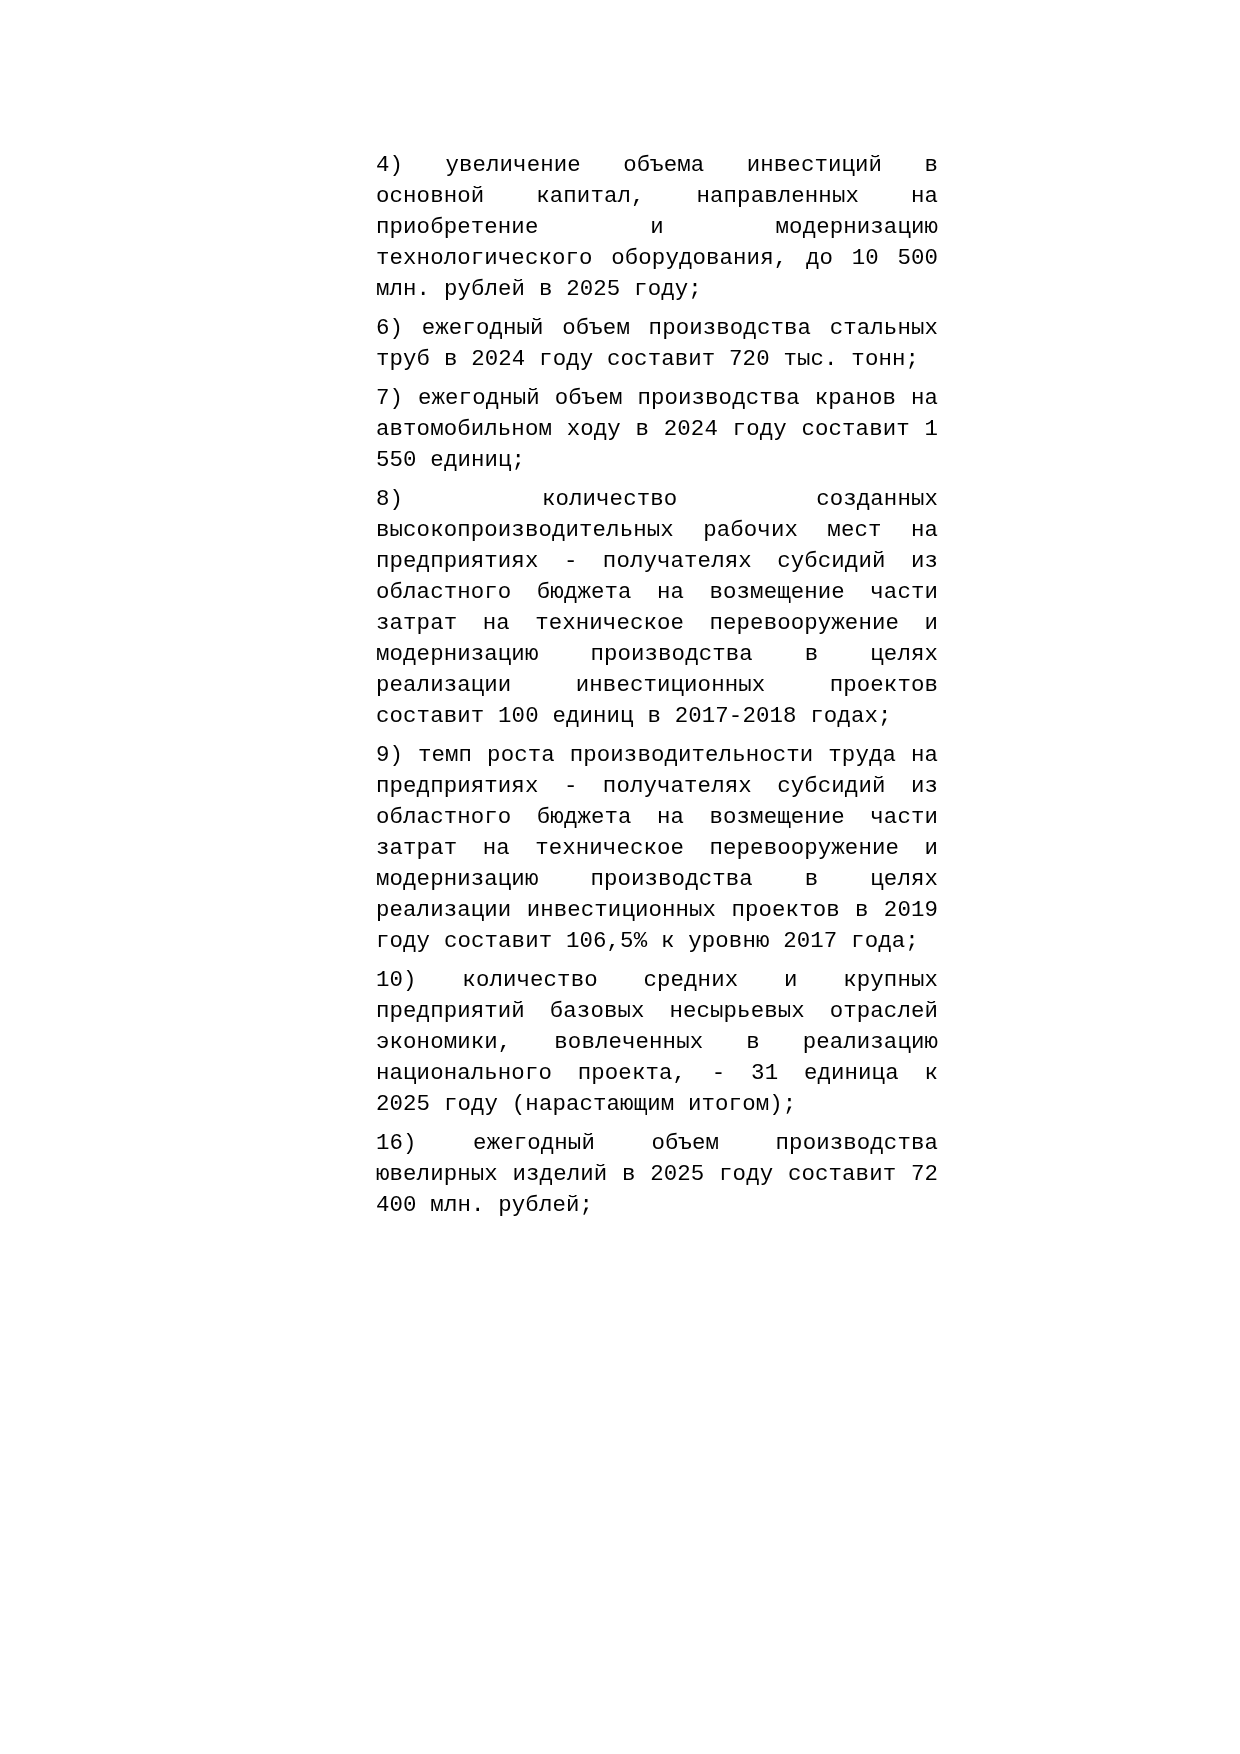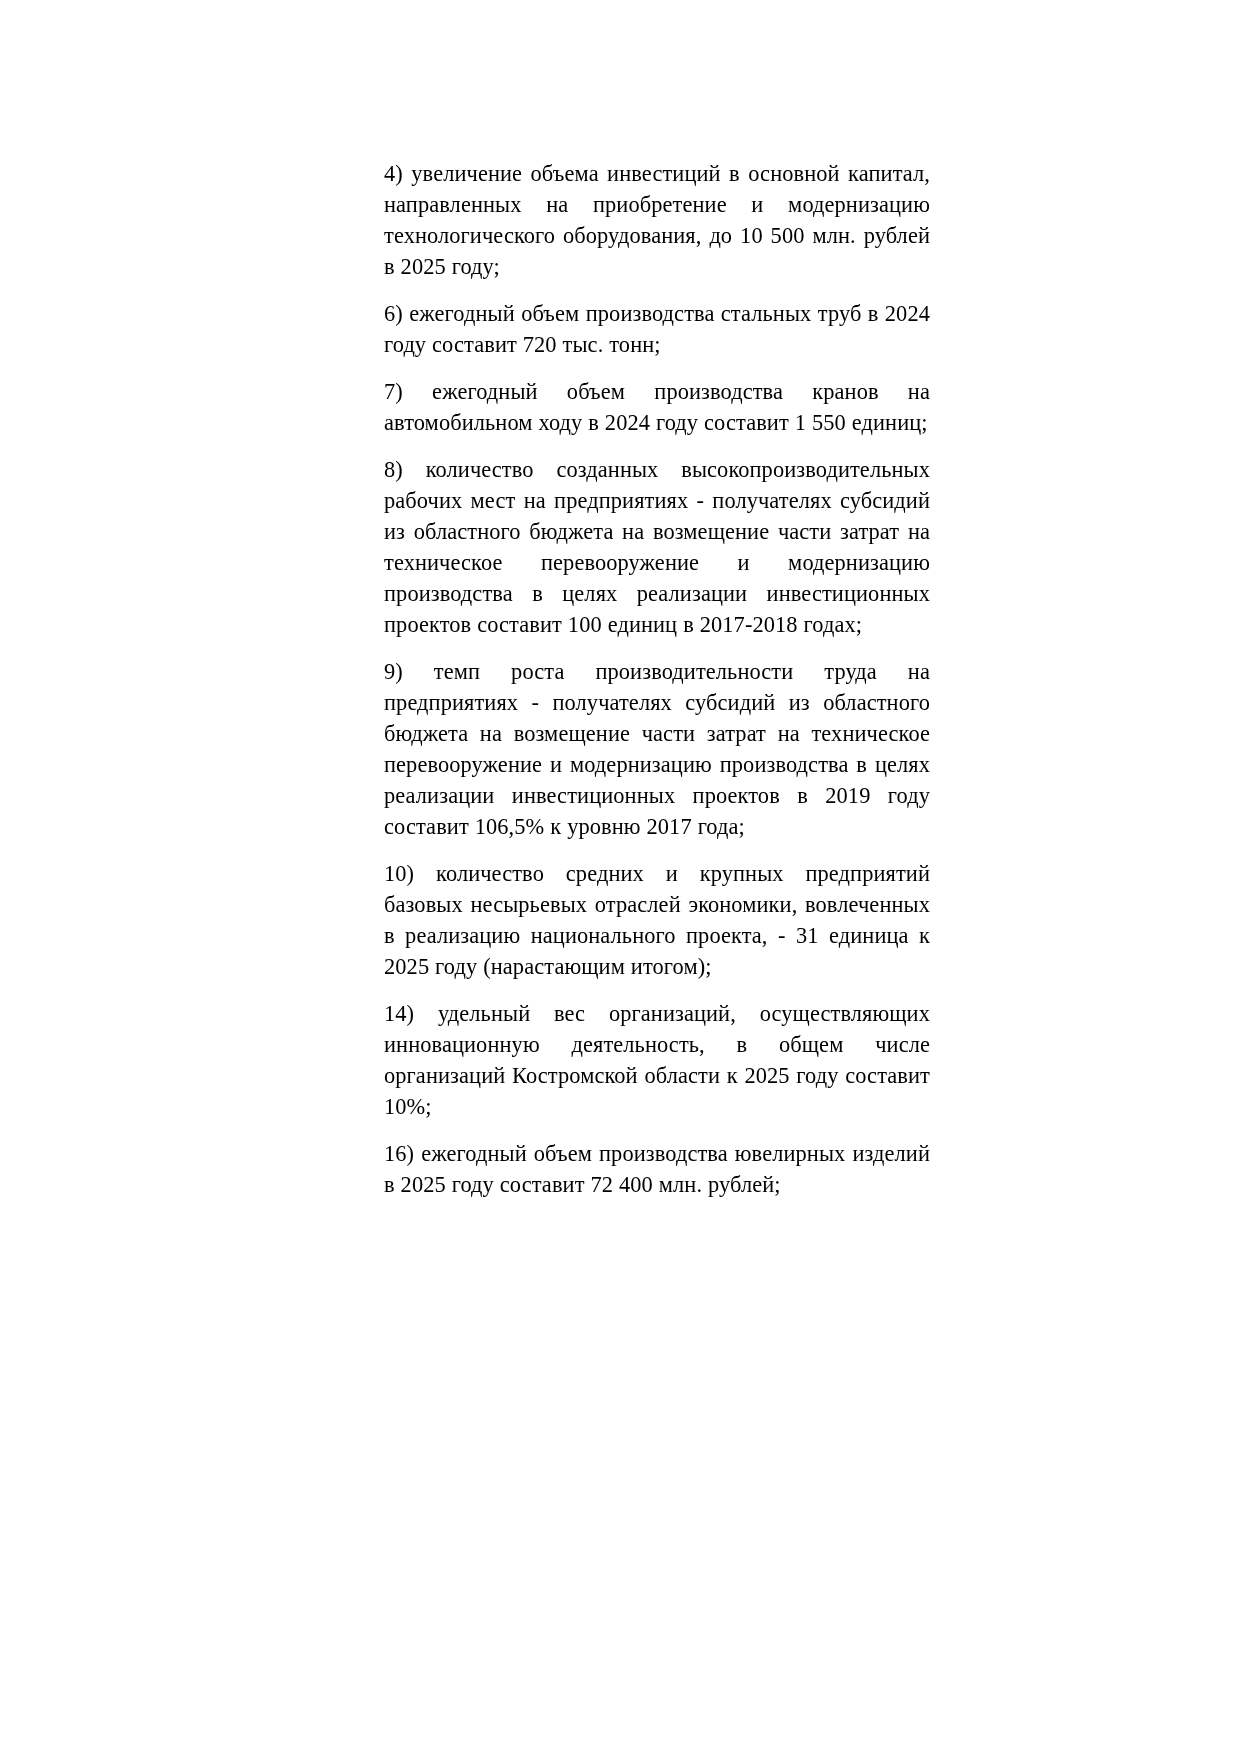--- a/index.html
+++ b/index.html
@@ -17,27 +17,27 @@
     overflow: hidden;
     box-sizing: border-box;
   }
   .text-column {
     position: absolute;
     left: 368px;
     top: 142px;
     width: 578px;
   }
   .doc-paragraph {
-    font-family: Liberation Serif, serif;
+    font-family: Liberation Mono, monospace;
     font-size: 22.4px;
     line-height: 31.0px;
     color: #000000;
     text-align: justify;
     text-justify: inter-word;
-    margin: 16px;
+    margin: 8px;
     padding: 0;
     hyphens: none;
     -webkit-hyphens: none;
     word-spacing: 0.01em;
     letter-spacing: 0.1px;
   }
   .doc-paragraph:last-child {
     text-align-last: left;
   }
 </style>
@@ -46,17 +46,16 @@
 
 <div class="page">
   <div class="text-column">
 
     <p class="doc-paragraph">4) увеличение объема инвестиций в основной капитал, направленных на приобретение и модернизацию технологического оборудования, до 10 500 млн. рублей в 2025 году;</p>
     <p class="doc-paragraph">6) ежегодный объем производства стальных труб в 2024 году составит 720 тыс. тонн;</p>
     <p class="doc-paragraph">7) ежегодный объем производства кранов на автомобильном ходу в 2024 году составит 1 550 единиц;</p>
     <p class="doc-paragraph">8) количество созданных высокопроизводительных рабочих мест на предприятиях - получателях субсидий из областного бюджета на возмещение части затрат на техническое перевооружение и модернизацию производства в целях реализации инвестиционных проектов составит 100 единиц в 2017-2018 годах;</p>
     <p class="doc-paragraph">9) темп роста производительности труда на предприятиях - получателях субсидий из областного бюджета на возмещение части затрат на техническое перевооружение и модернизацию производства в целях реализации инвестиционных проектов в 2019 году составит 106,5% к уровню 2017 года;</p>
     <p class="doc-paragraph">10) количество средних и крупных предприятий базовых несырьевых отраслей экономики, вовлеченных в реализацию национального проекта, - 31 единица к 2025 году (нарастающим итогом);</p>
-    <p class="doc-paragraph">14) удельный вес организаций, осуществляющих инновационную деятельность, в общем числе организаций Костромской области к 2025 году составит 10%;</p>
     <p class="doc-paragraph">16) ежегодный объем производства ювелирных изделий в 2025 году составит 72 400 млн. рублей;</p>
 
   </div>
 </div>
 
 </body></html>

